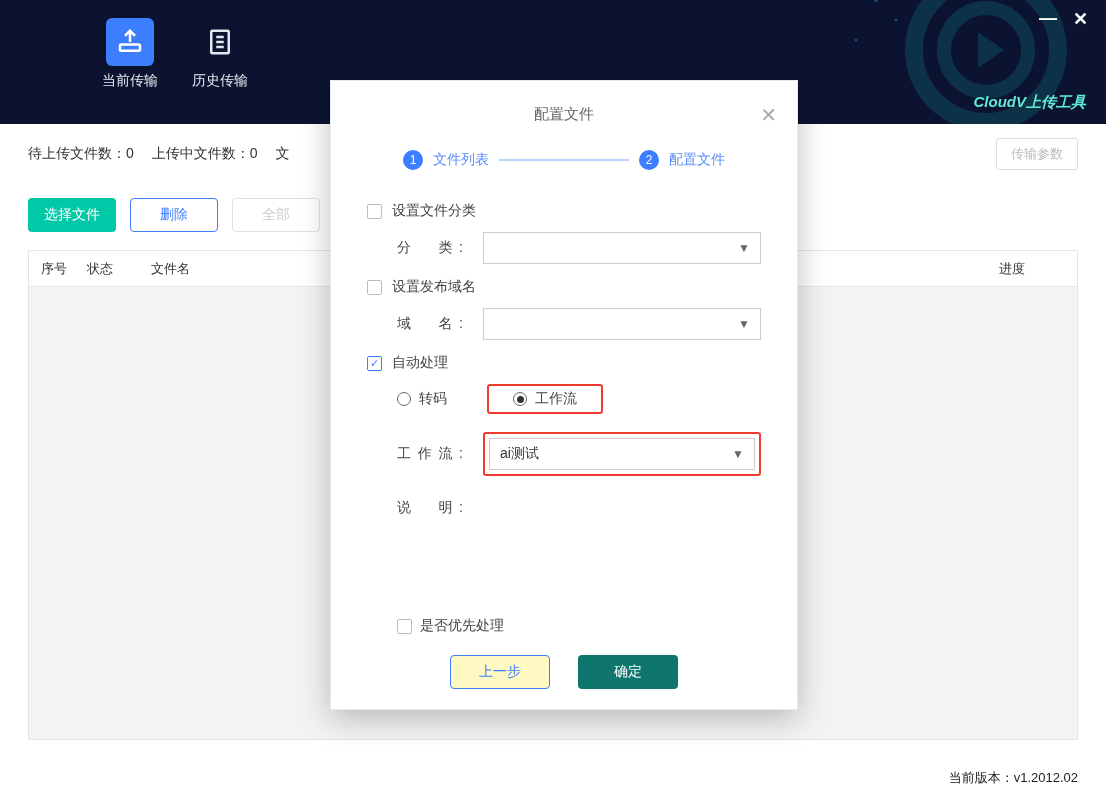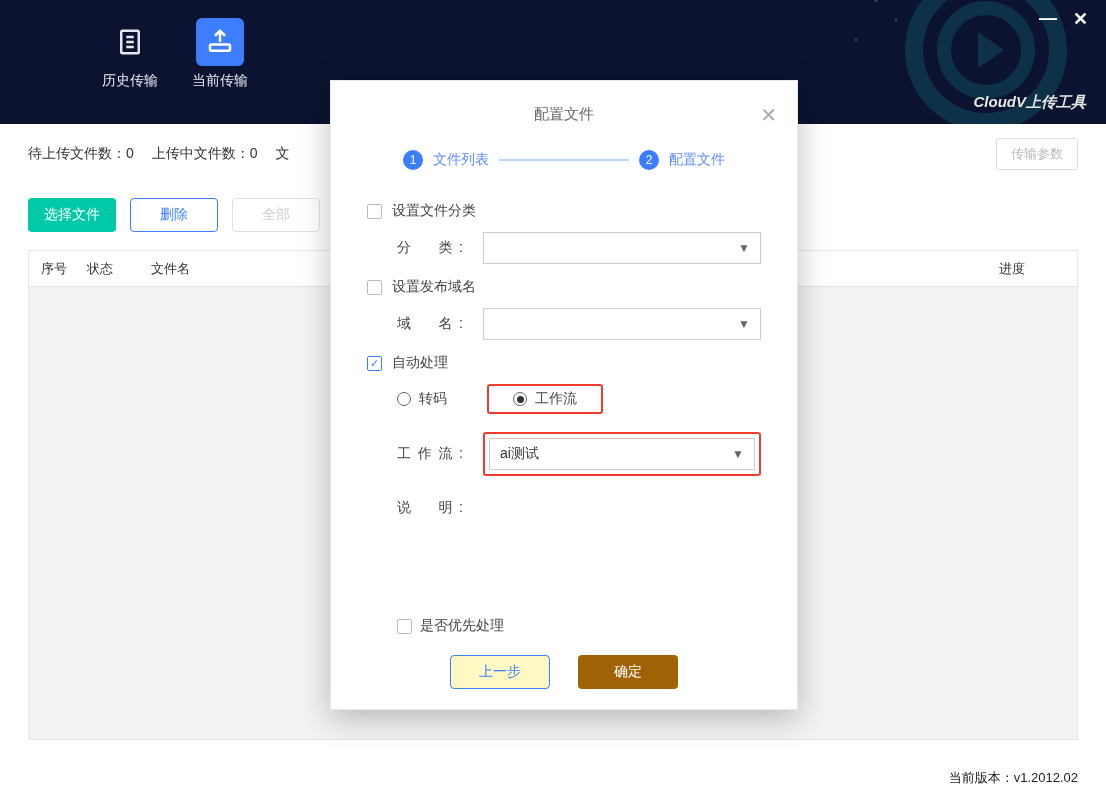--- a/index.html
+++ b/index.html
@@ -38,21 +38,21 @@
       gap: 16px;
     }
     .window-controls span {
       cursor: pointer;
       font-weight: bold;
     }
     .brand {
       position: absolute;
       right: 20px;
       bottom: 12px;
-      color: #e5e5e5;
+      color: #5eead4;
       font-size: 15px;
       font-weight: bold;
       font-style: italic;
     }
     .tabs {
       display: flex;
       gap: 34px;
       padding: 18px 0 0 102px;
     }
     .tab {
@@ -310,21 +310,21 @@
       width: 100px;
       height: 34px;
       border-radius: 4px;
       font-size: 14px;
       display: flex;
       align-items: center;
       justify-content: center;
       cursor: pointer;
     }
     .m-btn-outline { border: 1px solid #3d7dff; color: #3d7dff; background: #fef9c3; }
-    .m-btn-primary { border: none; background: #a16207; color: #fff; }
+    .m-btn-primary { border: none; background: #0f766e; color: #fff; }
   </style>
 </head>
 <body>
 
 <div class="app-header">
   <div class="header-decor">
     <svg width="320" height="180" viewBox="0 0 320 180">
       <circle cx="200" cy="90" r="72" fill="none" stroke="#0e3a4f" stroke-width="18"></circle>
       <circle cx="200" cy="90" r="42" fill="none" stroke="#0e3a4f" stroke-width="14"></circle>
       <polygon points="192,72 192,108 218,90" fill="#0e3a4f"></polygon>
@@ -333,37 +333,37 @@
       <circle cx="70" cy="80" r="1.5" fill="#1a5a7a"></circle>
       <circle cx="130" cy="30" r="1.5" fill="#1a5a7a"></circle>
     </svg>
   </div>
   <div class="window-controls">
     <span>—</span>
     <span>✕</span>
   </div>
   <div class="brand">CloudV上传工具</div>
   <div class="tabs">
+    <div class="tab active">
+      <div class="icon-box">
+        <svg viewBox="0 0 24 24" fill="none" stroke="#fff" stroke-width="2">
+          <rect x="4" y="14" width="16" height="5" rx="1"></rect>
+          <path d="M12 3v9M8 7l4-4 4 4"></path>
+        </svg>
+      </div>
+      <span>当前传输</span>
+    </div>
     <div class="tab">
       <div class="icon-box">
         <svg viewBox="0 0 24 24" fill="none" stroke="#e6e8f0" stroke-width="2">
           <rect x="5" y="3" width="14" height="18" rx="1"></rect>
           <path d="M9 8h6M9 12h6M9 16h6"></path>
         </svg>
       </div>
       <span>历史传输</span>
-    </div>
-    <div class="tab active">
-      <div class="icon-box">
-        <svg viewBox="0 0 24 24" fill="none" stroke="#fff" stroke-width="2">
-          <rect x="4" y="14" width="16" height="5" rx="1"></rect>
-          <path d="M12 3v9M8 7l4-4 4 4"></path>
-        </svg>
-      </div>
-      <span>当前传输</span>
     </div>
   </div>
 </div>
 
 <div class="main">
   <div class="status-row">
     <span>
       <span>待上传文件数：</span><span>0</span>
     </span>
     <span>

